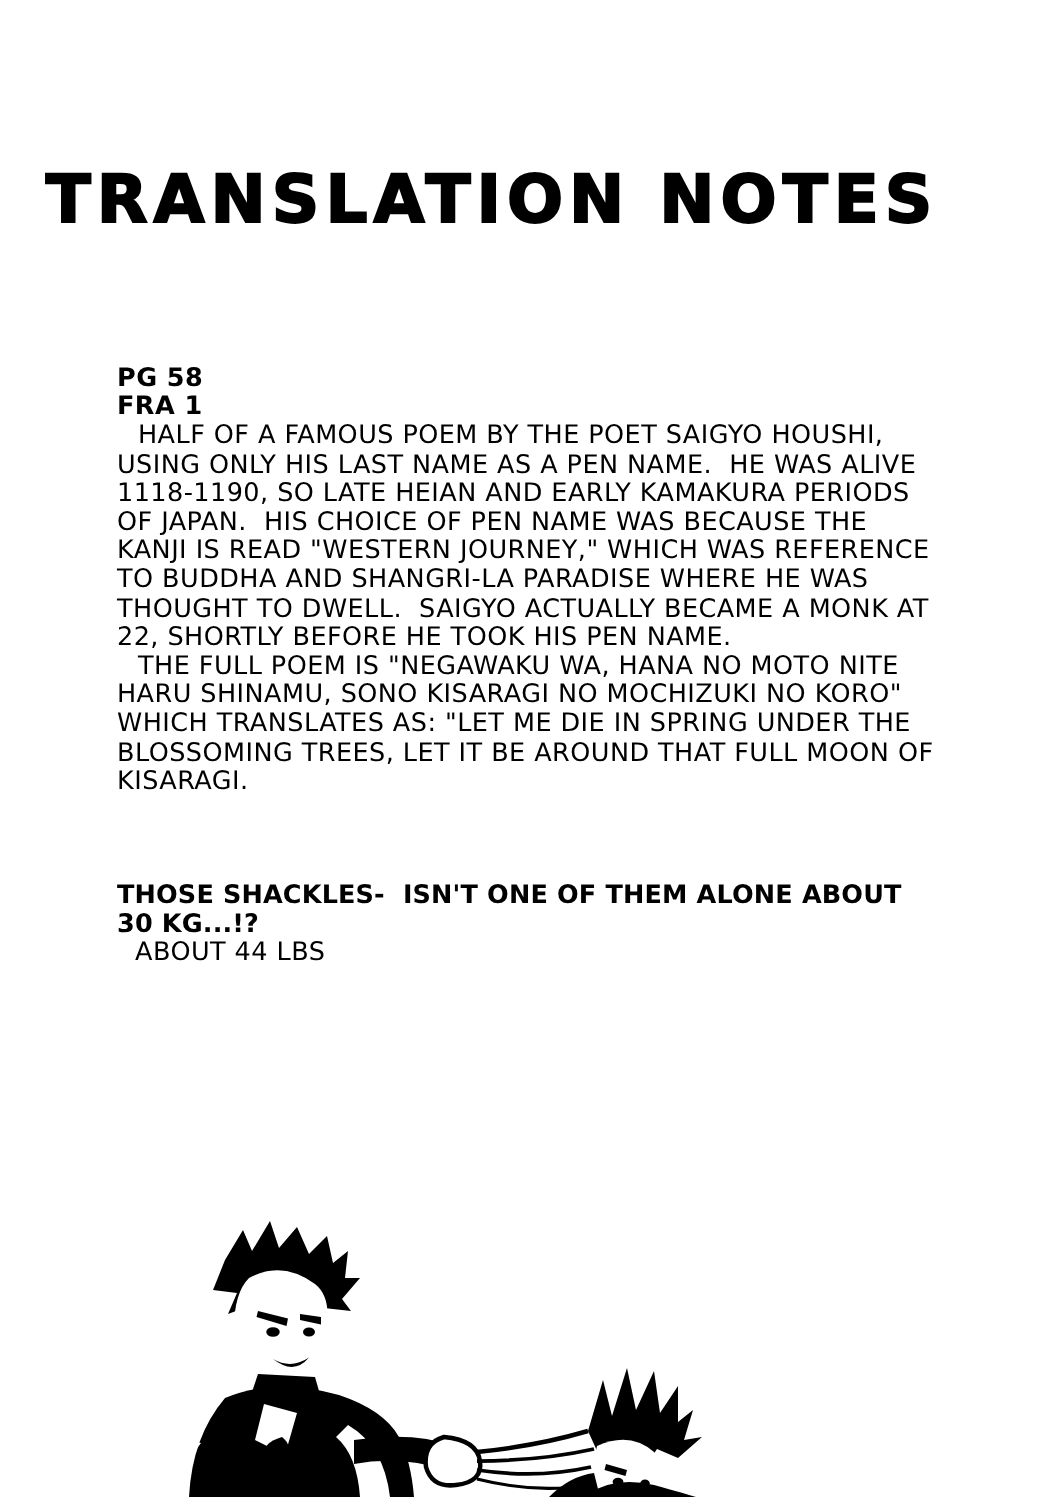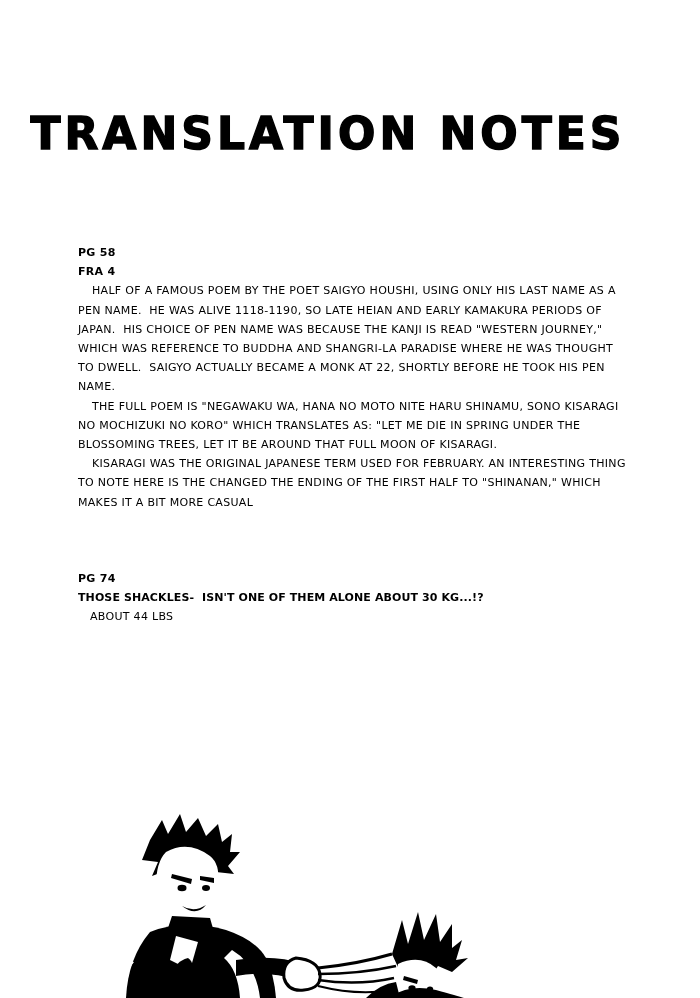--- a/index.html
+++ b/index.html
@@ -37,21 +37,21 @@
     font-family: "DejaVu Sans", sans-serif;
     -webkit-text-stroke: 1.4px #000;
   }
 
   
   .notes {
     position: absolute;
     left: 78px;
     top: 243px;
     width: 548px;
-    font-size: 11px;
+    font-size: 17px;
     line-height: 19.2px;
     letter-spacing: 0.3px;
     font-family: "DejaVu Sans", sans-serif;
   }
   .note-block { margin-bottom: 0; }
   .pg, .fra, .head {
     font-weight: bold;
     white-space: pre-wrap;
   }
   .head { letter-spacing: 0.1px; }
@@ -81,30 +81,28 @@
 <body>
 
 <div class="page">
 
   <div class="title">TRANSLATION  NOTES</div>
 
   <div class="notes">
 
     <div class="note-block">
       <div class="pg">PG 58</div>
-      <div class="fra">FRA 4</div>
+      <div class="fra">FRA 1</div>
       <p class="para">HALF OF A FAMOUS POEM BY THE POET SAIGYO HOUSHI, USING ONLY HIS LAST NAME AS A PEN NAME.  HE WAS ALIVE 1118-1190, SO LATE HEIAN AND EARLY KAMAKURA PERIODS OF JAPAN.  HIS CHOICE OF PEN NAME WAS BECAUSE THE KANJI IS READ "WESTERN JOURNEY," WHICH WAS REFERENCE TO BUDDHA AND SHANGRI-LA PARADISE WHERE HE WAS THOUGHT TO DWELL.  SAIGYO ACTUALLY BECAME A MONK AT 22, SHORTLY BEFORE HE TOOK HIS PEN NAME.</p>
       <p class="para">THE FULL POEM IS "NEGAWAKU WA, HANA NO MOTO NITE HARU SHINAMU, SONO KISARAGI NO MOCHIZUKI NO KORO" WHICH TRANSLATES AS: "LET ME DIE IN SPRING UNDER THE BLOSSOMING TREES, LET IT BE AROUND THAT FULL MOON OF KISARAGI.</p>
-      <p class="para">KISARAGI WAS THE ORIGINAL JAPANESE TERM USED FOR FEBRUARY. AN INTERESTING THING TO NOTE HERE IS THE CHANGED THE ENDING OF THE FIRST HALF TO "SHINANAN," WHICH MAKES IT A BIT MORE CASUAL</p>
     </div>
 
     <div class="gap-lg"></div>
 
     <div class="note-block">
-      <div class="pg">PG 74</div>
       <div class="head">THOSE SHACKLES-  ISN'T ONE OF THEM ALONE ABOUT 30 KG...!?</div>
       <p class="sub">ABOUT 44 LBS</p>
     </div>
 
   </div>
 
   <div class="art">
     <svg width="700" height="190" viewBox="0 0 700 190" xmlns="http://www.w3.org/2000/svg" aria-hidden="true">
       <g fill="#000">
 

